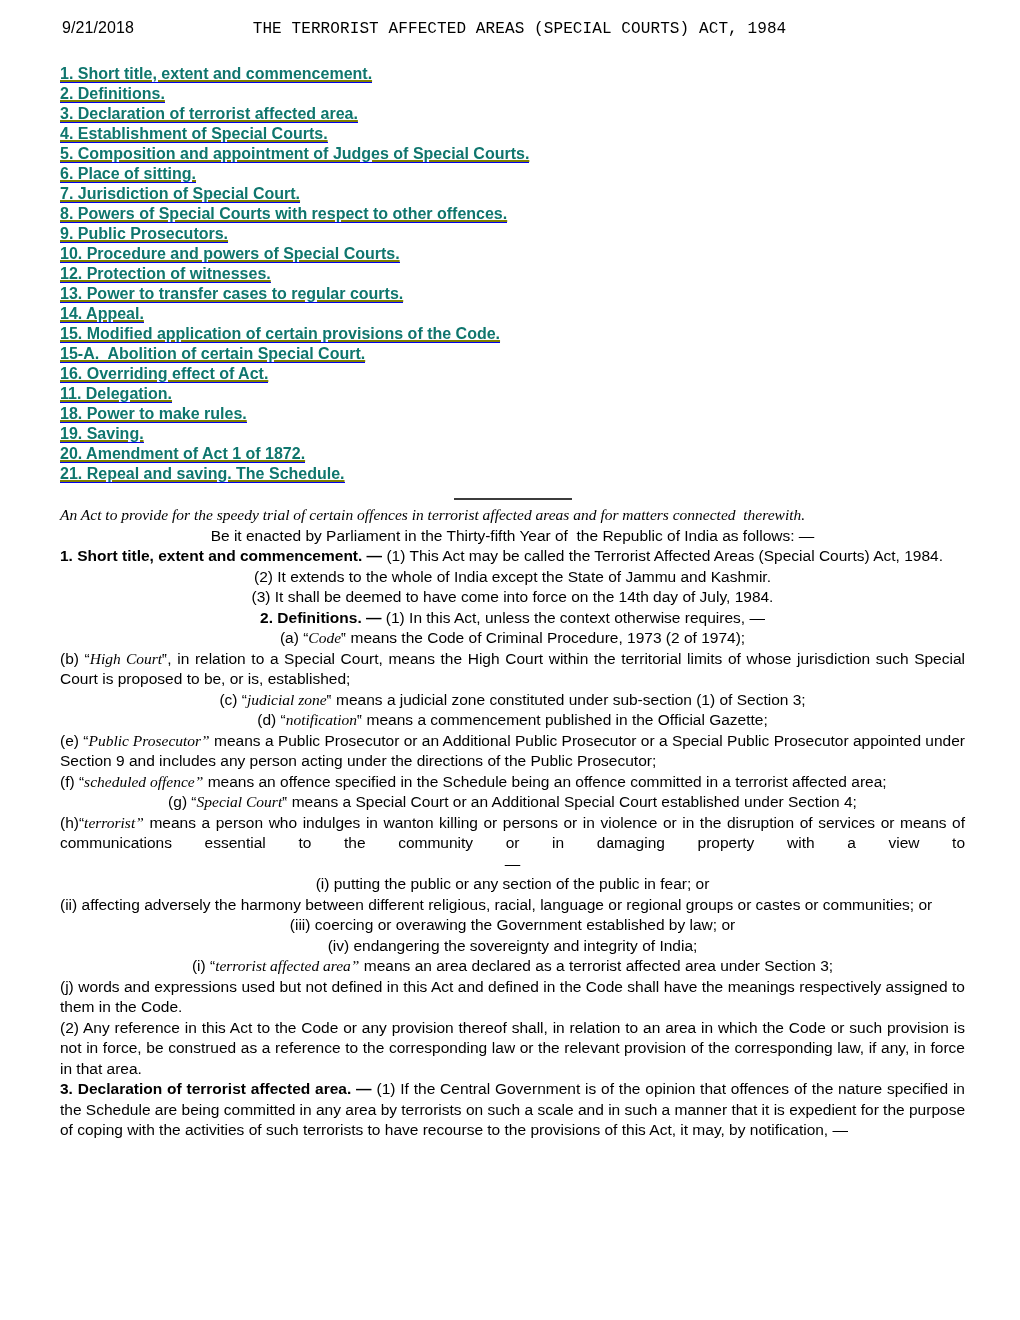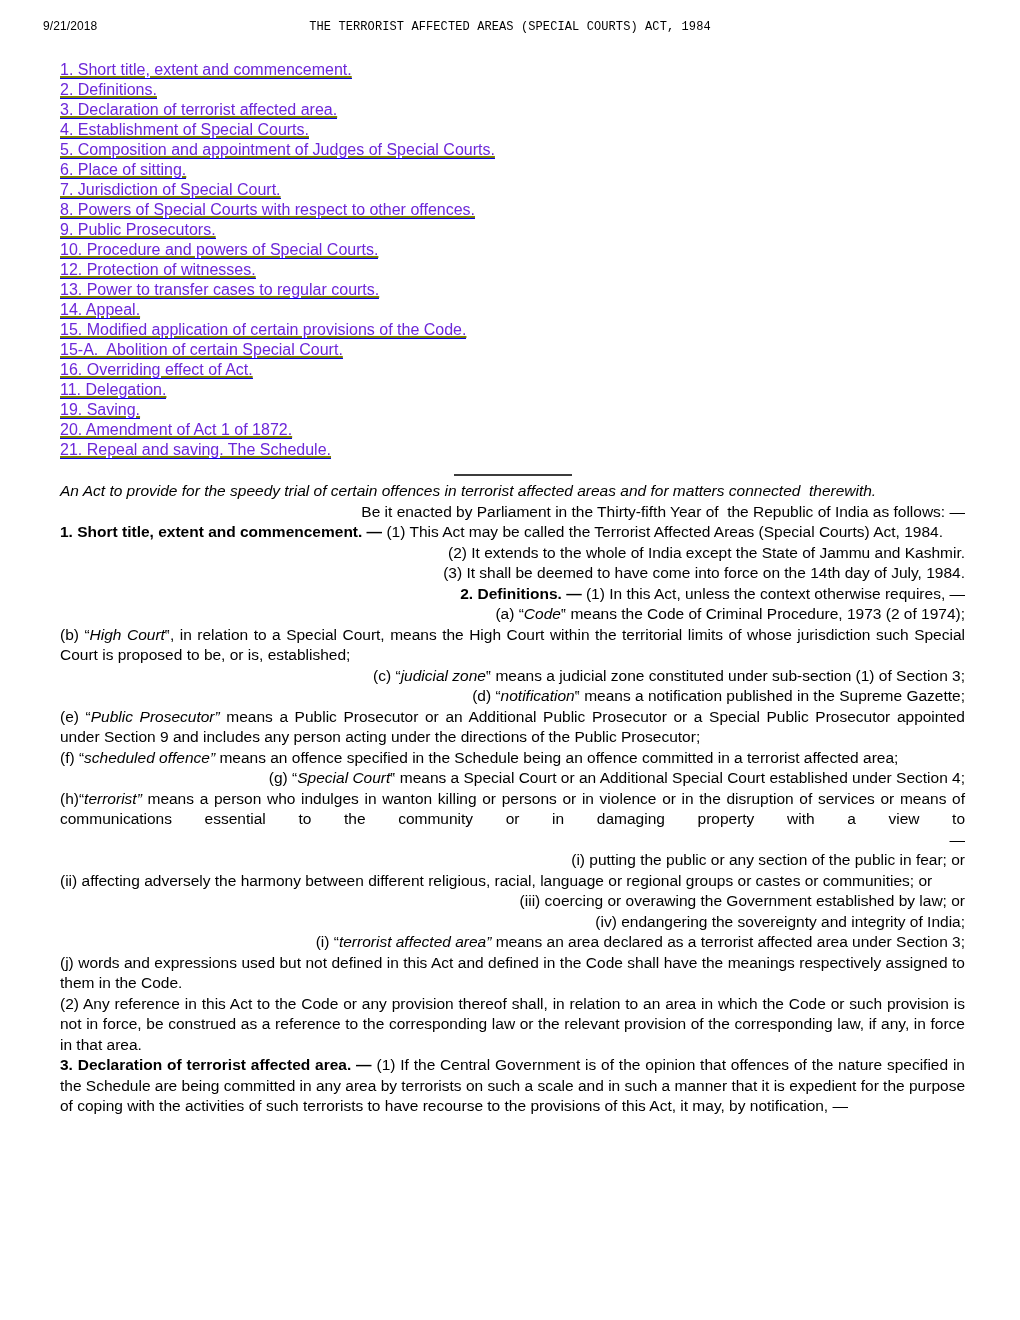--- a/index.html
+++ b/index.html
@@ -15,42 +15,43 @@
     width: 1020px;
     height: 1320px;
     background: #ffffff;
     overflow: hidden;
   }
   .header {
     display: grid;
     grid-template-columns: 1fr auto 1fr;
     align-items: baseline;
     padding: 19px 43px 0 43px;
-    font-size: 12px;
+    font-size: 16px;
     letter-spacing: 0.1px;
+    margin-left: 19px;
   }
   .header-date { justify-self: start; }
   .header-title { justify-self: center; font-family: Liberation Mono, monospace; }
   .header-spacer { justify-self: end; }
 
   .content {
     margin: 26px 55px 0 60px;
   }
 
   
   .toc-line {
     height: 20px;
     line-height: 20px;
     white-space: pre;
   }
   .toc-link {
     display: inline;
     font-size: 16px;
-    font-weight: normal;
-    color: #6d28d9;
+    font-weight: bold;
+    color: #0f766e;
     text-decoration: underline;
     text-decoration-color: #808000;
     text-decoration-thickness: 1.5px;
     border-bottom: 1.5px solid #0000ee;
     cursor: pointer;
     white-space: pre;
   }
 
   .divider {
     width: 118px;
@@ -60,25 +61,25 @@
   }
 
   .paragraphs {
     font-size: 15.5px;
     line-height: 20.5px;
   }
   .para {
     margin: 0;
     white-space: pre-wrap;
   }
-  .align-left   { text-align: right; }
+  .align-left   { text-align: center; }
   .align-justify { text-align: justify; }
   .align-justify-last { text-align: justify; text-align-last: justify; }
   .run-n { }
-  .run-i { font-style: italic; }
+  .run-i { font-style: italic; font-family: Liberation Serif, serif; }
   .run-b { font-weight: bold; }
 </style>
 </head>
 <body>
 
 <div class="page">
 
   <div class="header">
     <span class="header-date">9/21/2018</span>
     <span class="header-title">THE TERRORIST AFFECTED AREAS (SPECIAL COURTS) ACT, 1984</span>
@@ -97,36 +98,37 @@
         <div class="toc-line"><a class="toc-link">8. Powers of Special Courts with respect to other offences.</a></div>
         <div class="toc-line"><a class="toc-link">9. Public Prosecutors.</a></div>
         <div class="toc-line"><a class="toc-link">10. Procedure and powers of Special Courts.</a></div>
         <div class="toc-line"><a class="toc-link">12. Protection of witnesses.</a></div>
         <div class="toc-line"><a class="toc-link">13. Power to transfer cases to regular courts.</a></div>
         <div class="toc-line"><a class="toc-link">14. Appeal.</a></div>
         <div class="toc-line"><a class="toc-link">15. Modified application of certain provisions of the Code.</a></div>
         <div class="toc-line"><a class="toc-link">15-A.  Abolition of certain Special Court.</a></div>
         <div class="toc-line"><a class="toc-link">16. Overriding effect of Act.</a></div>
         <div class="toc-line"><a class="toc-link">11. Delegation.</a></div>
+        <div class="toc-line"><a class="toc-link">18. Power to make rules.</a></div>
         <div class="toc-line"><a class="toc-link">19. Saving.</a></div>
         <div class="toc-line"><a class="toc-link">20. Amendment of Act 1 of 1872.</a></div>
         <div class="toc-line"><a class="toc-link">21. Repeal and saving. The Schedule.</a></div>
       </nav>
     <hr class="divider">
     <div class="paragraphs" id="paragraphs">
         <p class="para align-justify"><span class="run-i">An Act to provide for the speedy trial of certain offences in terrorist affected areas and for matters connected  therewith.</span></p>
         <p class="para align-left"><span class="run-n">Be it enacted by Parliament in the Thirty-fifth Year of  the Republic of India as follows: —</span></p>
         <p class="para align-justify"><span class="run-b">1. Short title, extent and commencement. — </span><span class="run-n">(1) This Act may be called the Terrorist Affected Areas (Special Courts) Act, 1984.</span></p>
         <p class="para align-left"><span class="run-n">(2) It extends to the whole of India except the State of Jammu and Kashmir.</span></p>
         <p class="para align-left"><span class="run-n">(3) It shall be deemed to have come into force on the 14th day of July, 1984.</span></p>
         <p class="para align-left"><span class="run-b">2. Definitions. — </span><span class="run-n">(1) In this Act, unless the context otherwise requires, —</span></p>
         <p class="para align-left"><span class="run-n">(a) “</span><span class="run-i">Code</span><span class="run-n">‟ means the Code of Criminal Procedure, 1973 (2 of 1974);</span></p>
         <p class="para align-justify"><span class="run-n">(b) “</span><span class="run-i">High Court</span><span class="run-n">‟, in relation to a Special Court, means the High Court within the territorial limits of whose jurisdiction such Special Court is proposed to be, or is, established;</span></p>
         <p class="para align-left"><span class="run-n">(c) “</span><span class="run-i">judicial zone</span><span class="run-n">‟ means a judicial zone constituted under sub-section (1) of Section 3;</span></p>
-        <p class="para align-left"><span class="run-n">(d) “</span><span class="run-i">notification</span><span class="run-n">‟ means a notification published in the Supreme Gazette;</span></p>
+        <p class="para align-left"><span class="run-n">(d) “</span><span class="run-i">notification</span><span class="run-n">‟ means a commencement published in the Official Gazette;</span></p>
         <p class="para align-justify"><span class="run-n">(e) “</span><span class="run-i">Public Prosecutor”</span><span class="run-n"> means a Public Prosecutor or an Additional Public Prosecutor or a Special Public Prosecutor appointed under Section 9 and includes any person acting under the directions of the Public Prosecutor;</span></p>
         <p class="para align-justify"><span class="run-n">(f) “</span><span class="run-i">scheduled offence”</span><span class="run-n"> means an offence specified in the Schedule being an offence committed in a terrorist affected area;</span></p>
         <p class="para align-left"><span class="run-n">(g) “</span><span class="run-i">Special Court</span><span class="run-n">‟ means a Special Court or an Additional Special Court established under Section 4;</span></p>
         <p class="para align-justify-last"><span class="run-n">(h)“</span><span class="run-i">terrorist”</span><span class="run-n"> means a person who indulges in wanton killing or persons or in violence or in the disruption of services or means of communications essential to the community or in damaging property with a view to</span></p>
         <p class="para align-left"><span class="run-n">—</span></p>
         <p class="para align-left"><span class="run-n">(i) putting the public or any section of the public in fear; or</span></p>
         <p class="para align-justify"><span class="run-n">(ii) affecting adversely the harmony between different religious, racial, language or regional groups or castes or communities; or</span></p>
         <p class="para align-left"><span class="run-n">(iii) coercing or overawing the Government established by law; or</span></p>
         <p class="para align-left"><span class="run-n">(iv) endangering the sovereignty and integrity of India;</span></p>
         <p class="para align-left"><span class="run-n">(i) “</span><span class="run-i">terrorist affected area”</span><span class="run-n"> means an area declared as a terrorist affected area under Section 3;</span></p>

